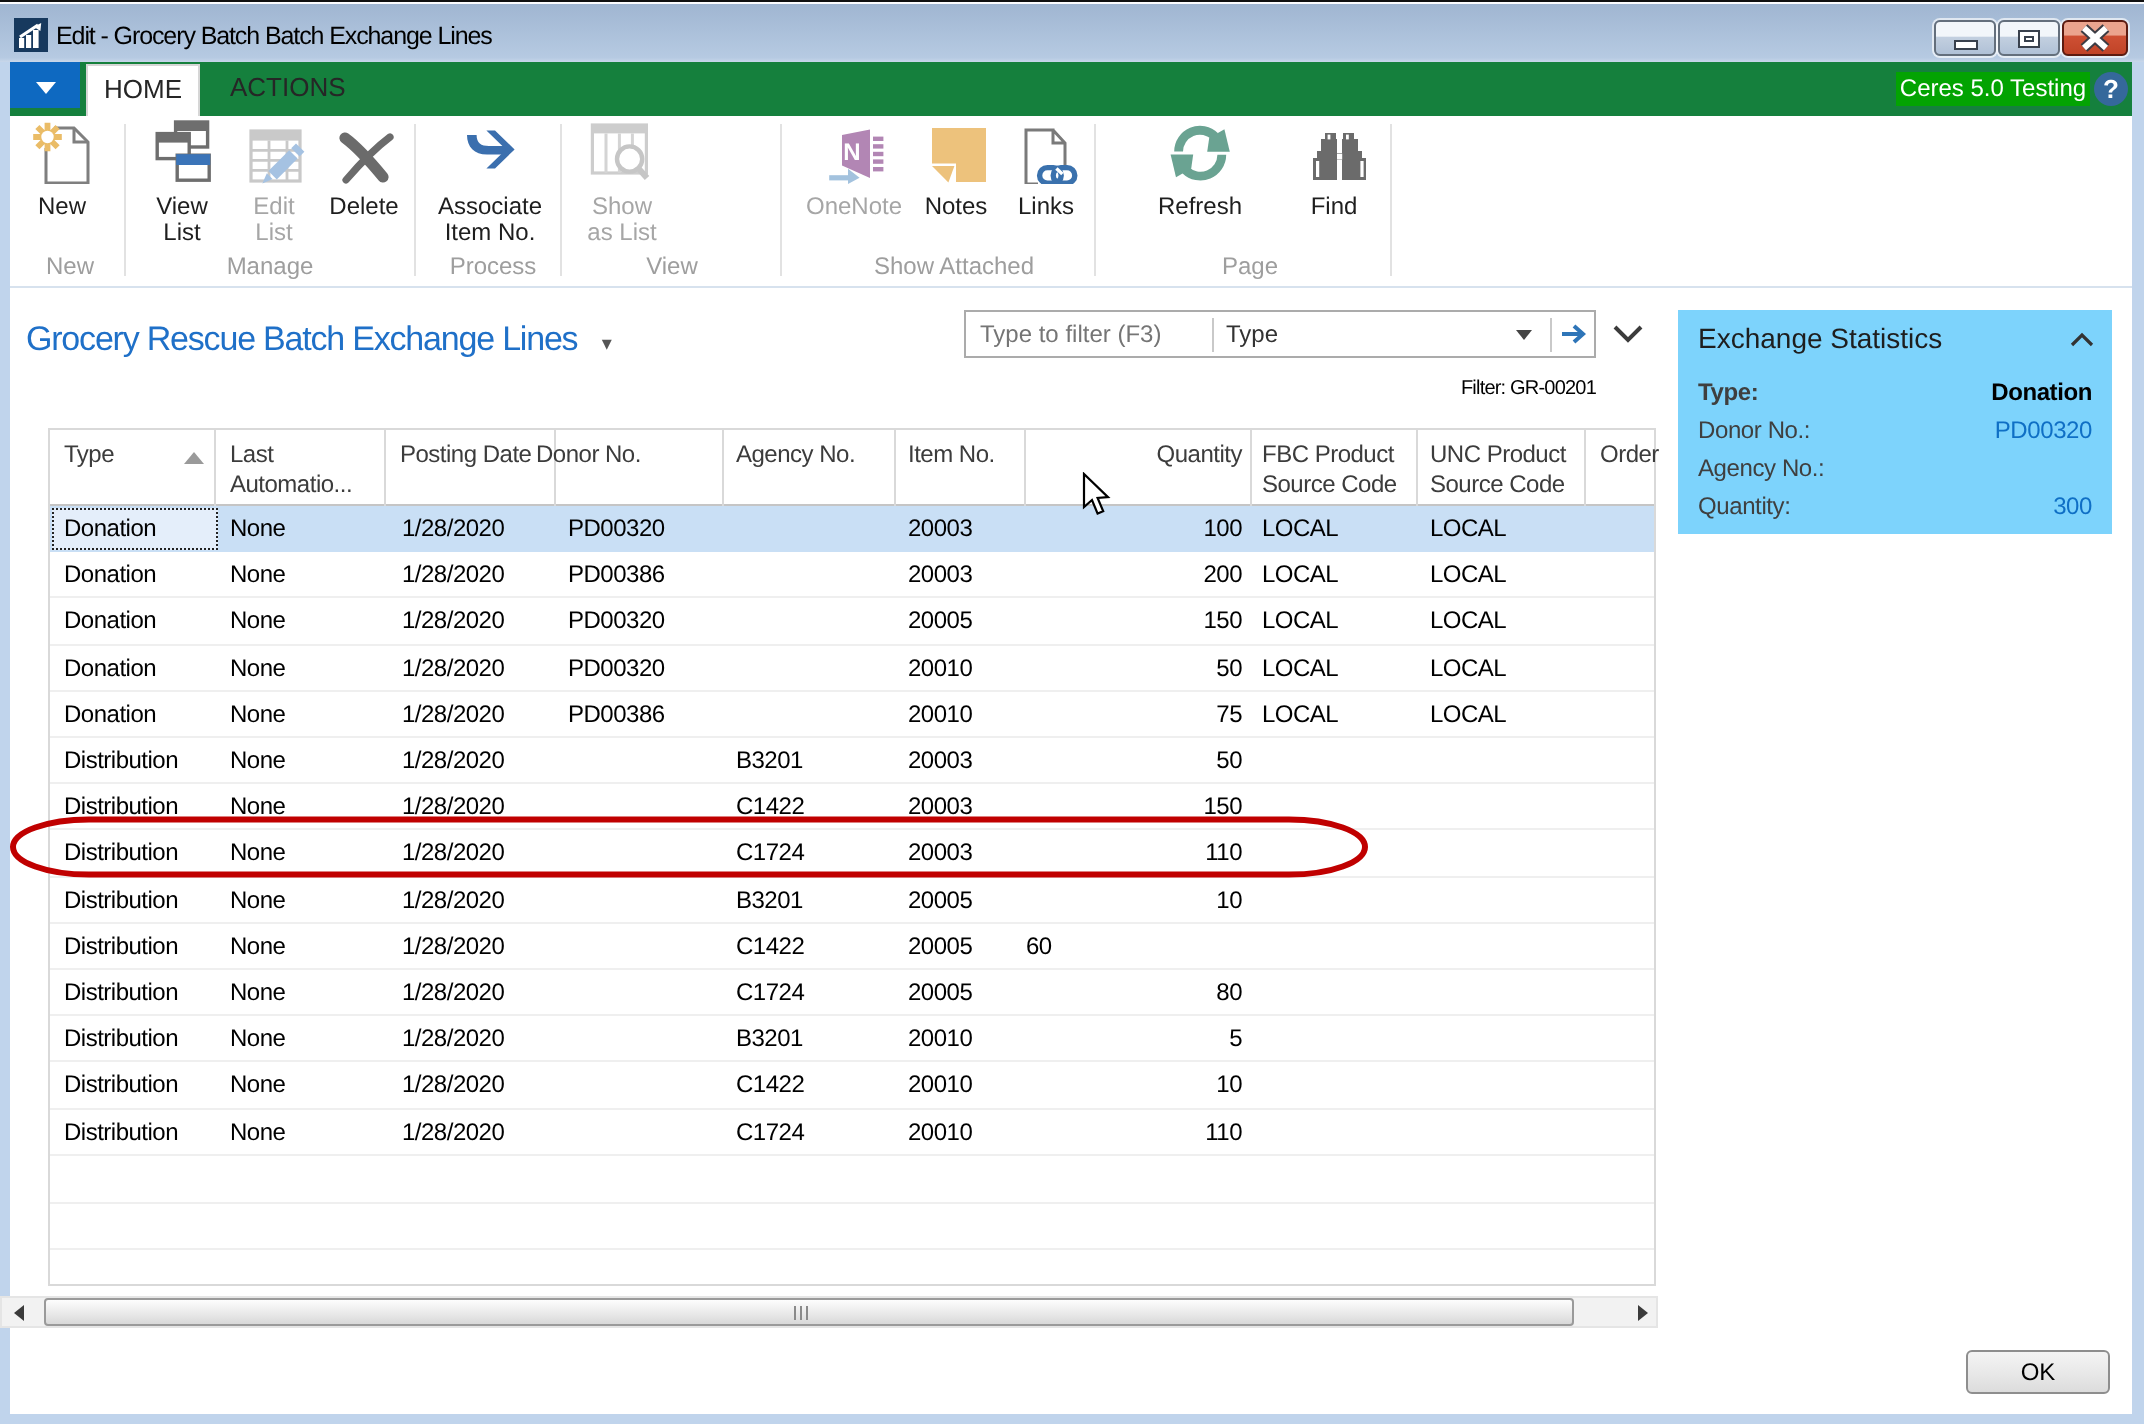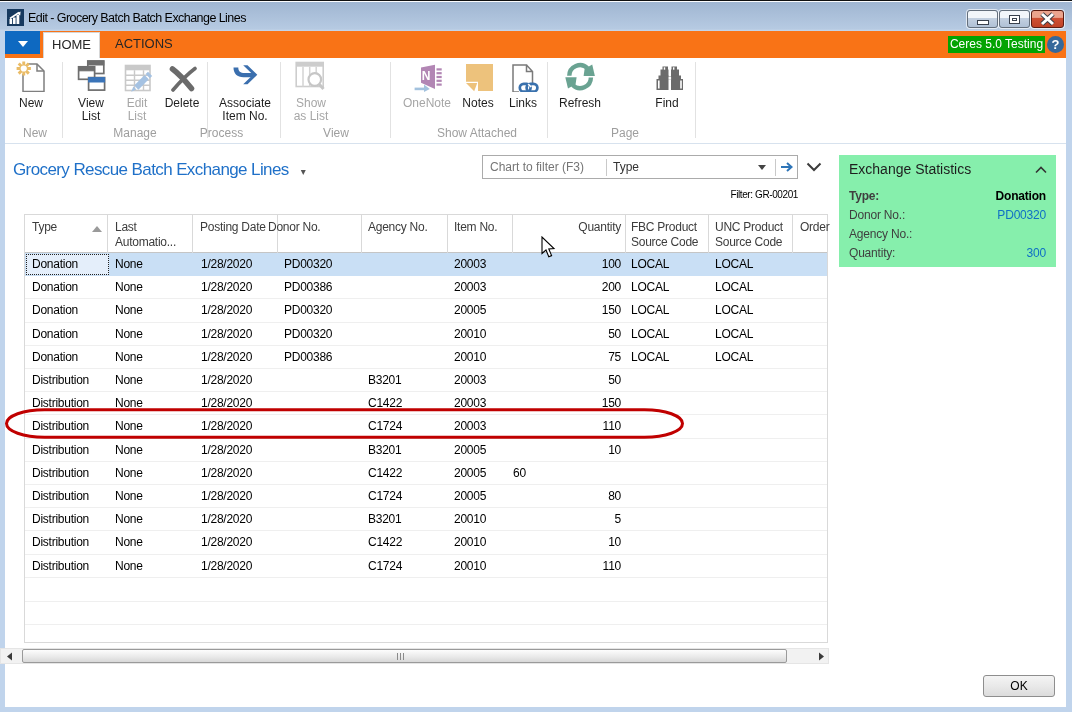--- a/index.html
+++ b/index.html
@@ -14,21 +14,21 @@
 #borderR { left:1066px; top:31px; width:6px; height:676px; background:#c0d4ec; }
 #borderB { left:0; top:707px; width:1072px; height:5px; background:#c0d4ec; }
 #appicon { left:7px; top:9px; width:17px; height:17px; background:#17395e; }
 #title-text { left:28px; top:11px; font-size:12.5px; letter-spacing:-0.55px; color:#000; }
 
 .winbtn { top:10px; height:18px; border:1px solid #646f7c; border-radius:3px; box-shadow:0 0 0 1px rgba(255,255,255,0.65); }
 #btnmin { left:967px; width:31px; background:linear-gradient(#f2f6fa 45%, #c3d0e0 46%, #b0c1d6); }
 #btnmax { left:999px; width:31px; background:linear-gradient(#f2f6fa 45%, #c3d0e0 46%, #b0c1d6); }
 #btnclose { left:1031px; width:33px; border-color:#5c1b10; background:linear-gradient(#eba48e 40%, #ce5034 45%, #c04327); }
 
-#tabrow { left:5px; top:31px; width:1061px; height:27px; background:#f97316; }
+#tabrow { left:5px; top:31px; width:1061px; height:27px; background:#15803d; }
 #bluebtn { left:0px; top:0px; width:35px; height:23px; background:#0e69c1; }
 #bluebtn .tri { position:absolute; left:13px; top:10px; width:0; height:0;
   border-left:5px solid transparent; border-right:5px solid transparent; border-top:6px solid #fff; }
 #hometab { left:38px; top:1px; width:57px; height:26px; background:#fff;
   border:1px solid #d6d6d6; border-bottom:none; text-align:center;
   font-size:13px; color:#262626; line-height:24px; }
 #actionstab { left:110px; top:1px; font-size:13px; color:#262626; line-height:24px; }
 #badge { left:943px; top:5px; width:97px; height:17px; background:#03a302; color:#fff;
   font-size:12px; text-align:center; line-height:17px; }
 #helpicon { left:1042px; top:5px; width:17px; height:17px; border-radius:50%; background:#35689b;
@@ -58,21 +58,21 @@
 .htext { position:absolute; font-size:12px; letter-spacing:-0.25px; color:#3c3c3c; line-height:14.5px; top:5px; }
 .grow { position:absolute; left:0; width:802px; height:23px; border-bottom:1px solid #efefef; background:#fff; }
 .grow span { position:absolute; top:4px; font-size:12px; letter-spacing:-0.25px; color:#000; white-space:nowrap; }
 .grow.sel { background:#c9dff5; border-bottom:1px solid #c9dff5; }
 .sepline { position:absolute; left:0; width:802px; height:1px; background:#efefef; }
 
 #hscroll { left:0px; top:648px; width:829px; height:16px; background:#f2f2f2; border:1px solid #e5e5e5; }
 #hthumb { position:absolute; left:21px; top:0px; width:765px; height:14px; border:1px solid #9a9a9a; border-radius:2px;
   background:linear-gradient(#fdfdfd, #e8e8e8 60%, #d8d8d8); }
 
-#panel { left:839px; top:155px; width:217px; height:112px; background:#86efac; }
+#panel { left:839px; top:155px; width:217px; height:112px; background:#7dd3fc; }
 #panel h2 { position:absolute; left:10px; top:6px; font-size:14px; font-weight:normal; color:#1e1e1e; }
 .prow { position:absolute; left:10px; width:197px; font-size:12px; letter-spacing:-0.2px; color:#3f3f3f; }
 .prow .v { position:absolute; right:0; top:0; color:#000; }
 .prow .v.link { color:#0f6fc5; }
 
 #okbtn { left:983px; top:675px; width:72px; height:22px; border:1px solid #8e8e8e; border-radius:3px;
   background:linear-gradient(#f4f4f4, #e9e9e9 50%, #dcdcdc); text-align:center;
   font-size:12px; color:#000; line-height:20px; }
 </style>
 </head>
@@ -118,21 +118,21 @@
 
 <div class="abs" id="ribbon">
   <div class="rsep" style="left:57px"></div>
   <div class="rsep" style="left:202px"></div>
   <div class="rsep" style="left:275px"></div>
   <div class="rsep" style="left:385px"></div>
   <div class="rsep" style="left:542px"></div>
   <div class="rsep" style="left:690px"></div>
   <div class="glabel" style="left:5px;width:50px">New</div>
   <div class="glabel" style="left:80px;width:100px">Manage</div>
-  <div class="glabel" style="left:191px;width:51px">Process</div>
+  <div class="glabel" style="left:216px;width:51px">Process</div>
   <div class="glabel" style="left:296px;width:70px">View</div>
   <div class="glabel" style="left:427px;width:90px">Show Attached</div>
   <div class="glabel" style="left:590px;width:60px">Page</div>
 
   <div class="rbtn" style="left:-1px;width:54px">
     <svg width="32" height="32" viewBox="0 0 32 32">
       <path d="M12,4 L22,4 L29,11 L29,31.5 L8,31.5 L8,14" fill="#fff" stroke="#7f7f7f" stroke-width="1.5"></path>
       <path d="M22,4 L22,11 L29,11" fill="none" stroke="#7f7f7f" stroke-width="1.5"></path>
       <g stroke="#eabc67" stroke-width="2.9">
         <path d="M1.6,8.5 L15.9,8.5 M8.75,1.4 L8.75,15.6 M3.7,3.5 L13.8,13.6 M13.8,3.5 L3.7,13.6"></path>
@@ -217,21 +217,21 @@
     <svg width="32" height="32" viewBox="0 0 32 32">
       <path d="M19.5,5 L25.5,11.5 L25.5,23 M12,32 L6,32 L6,5 L19.5,5 L19.5,11.5 L25.5,11.5" fill="none" stroke="#7a7a7a" stroke-width="1.5"></path>
       <path d="M6,5 L19.5,5 L25.5,11.5 L25.5,23 L25.5,11.5 Z" fill="#fff" stroke="none" opacity="0"></path>
       <rect x="12.8" y="23.8" width="10.8" height="7.8" rx="3.9" fill="none" stroke="#3a71ad" stroke-width="2.7"></rect>
       <rect x="19.6" y="23.8" width="10.8" height="7.8" rx="3.9" fill="none" stroke="#3a71ad" stroke-width="2.7"></rect>
       <path d="M21.2,24.2 L24.2,27" stroke="#fff" stroke-width="1.7"></path>
     </svg>
     <div class="lbl">Links</div>
   </div>
 
-  <div class="rbtn" style="left:548px;width:54px">
+  <div class="rbtn" style="left:568px;width:54px">
     <svg width="32" height="32" viewBox="0 0 32 32">
       <g>
         <path d="M5.3,15.8 A10.7,10.7 0 0 1 23.5,8.2" fill="none" stroke="#6aa392" stroke-width="4.4"></path>
         <path d="M19.6,15.9 L20.6,9 L28.2,4.6 L30.9,15.9 Z" fill="#6aa392"></path>
       </g>
       <g transform="rotate(180 16.1 16.6)">
         <path d="M5.3,15.8 A10.7,10.7 0 0 1 23.5,8.2" fill="none" stroke="#6aa392" stroke-width="4.4"></path>
         <path d="M19.6,15.9 L20.6,9 L28.2,4.6 L30.9,15.9 Z" fill="#6aa392"></path>
       </g>
     </svg>
@@ -255,21 +255,21 @@
       <rect x="29.2" y="20.5" width="1.6" height="8" fill="#fff"></rect>
       <rect x="12.8" y="7.3" width="1.4" height="2.4" fill="#fff"></rect>
       <rect x="22" y="7.3" width="1.4" height="2.4" fill="#fff"></rect>
     </svg>
     <div class="lbl">Find</div>
   </div>
 </div>
 
 <div class="abs" id="pagetitle">Grocery Rescue Batch Exchange Lines <span class="caret">▾</span></div>
 <div class="abs" id="filterbox">
-  <span class="ph">Chart to filter (F3)</span>
+  <span class="ph">Type to filter (F3)</span>
   <div class="sep1"></div>
   <span class="tname">Type</span>
   <div class="dd"></div>
   <div class="sep2"></div>
   <svg style="position:absolute;left:297px;top:5px" width="14" height="12" viewBox="0 0 14 12">
     <path d="M1,6 L10,6 M7,2 L11.5,6 L7,10" fill="none" stroke="#2e75b8" stroke-width="2"></path>
   </svg>
 </div>
 <svg class="abs" style="left:806px;top:162px" width="16" height="10" viewBox="0 0 16 10">
   <path d="M1.5,1.5 L8,8 L14.5,1.5" fill="none" stroke="#3c3c3c" stroke-width="2"></path>

